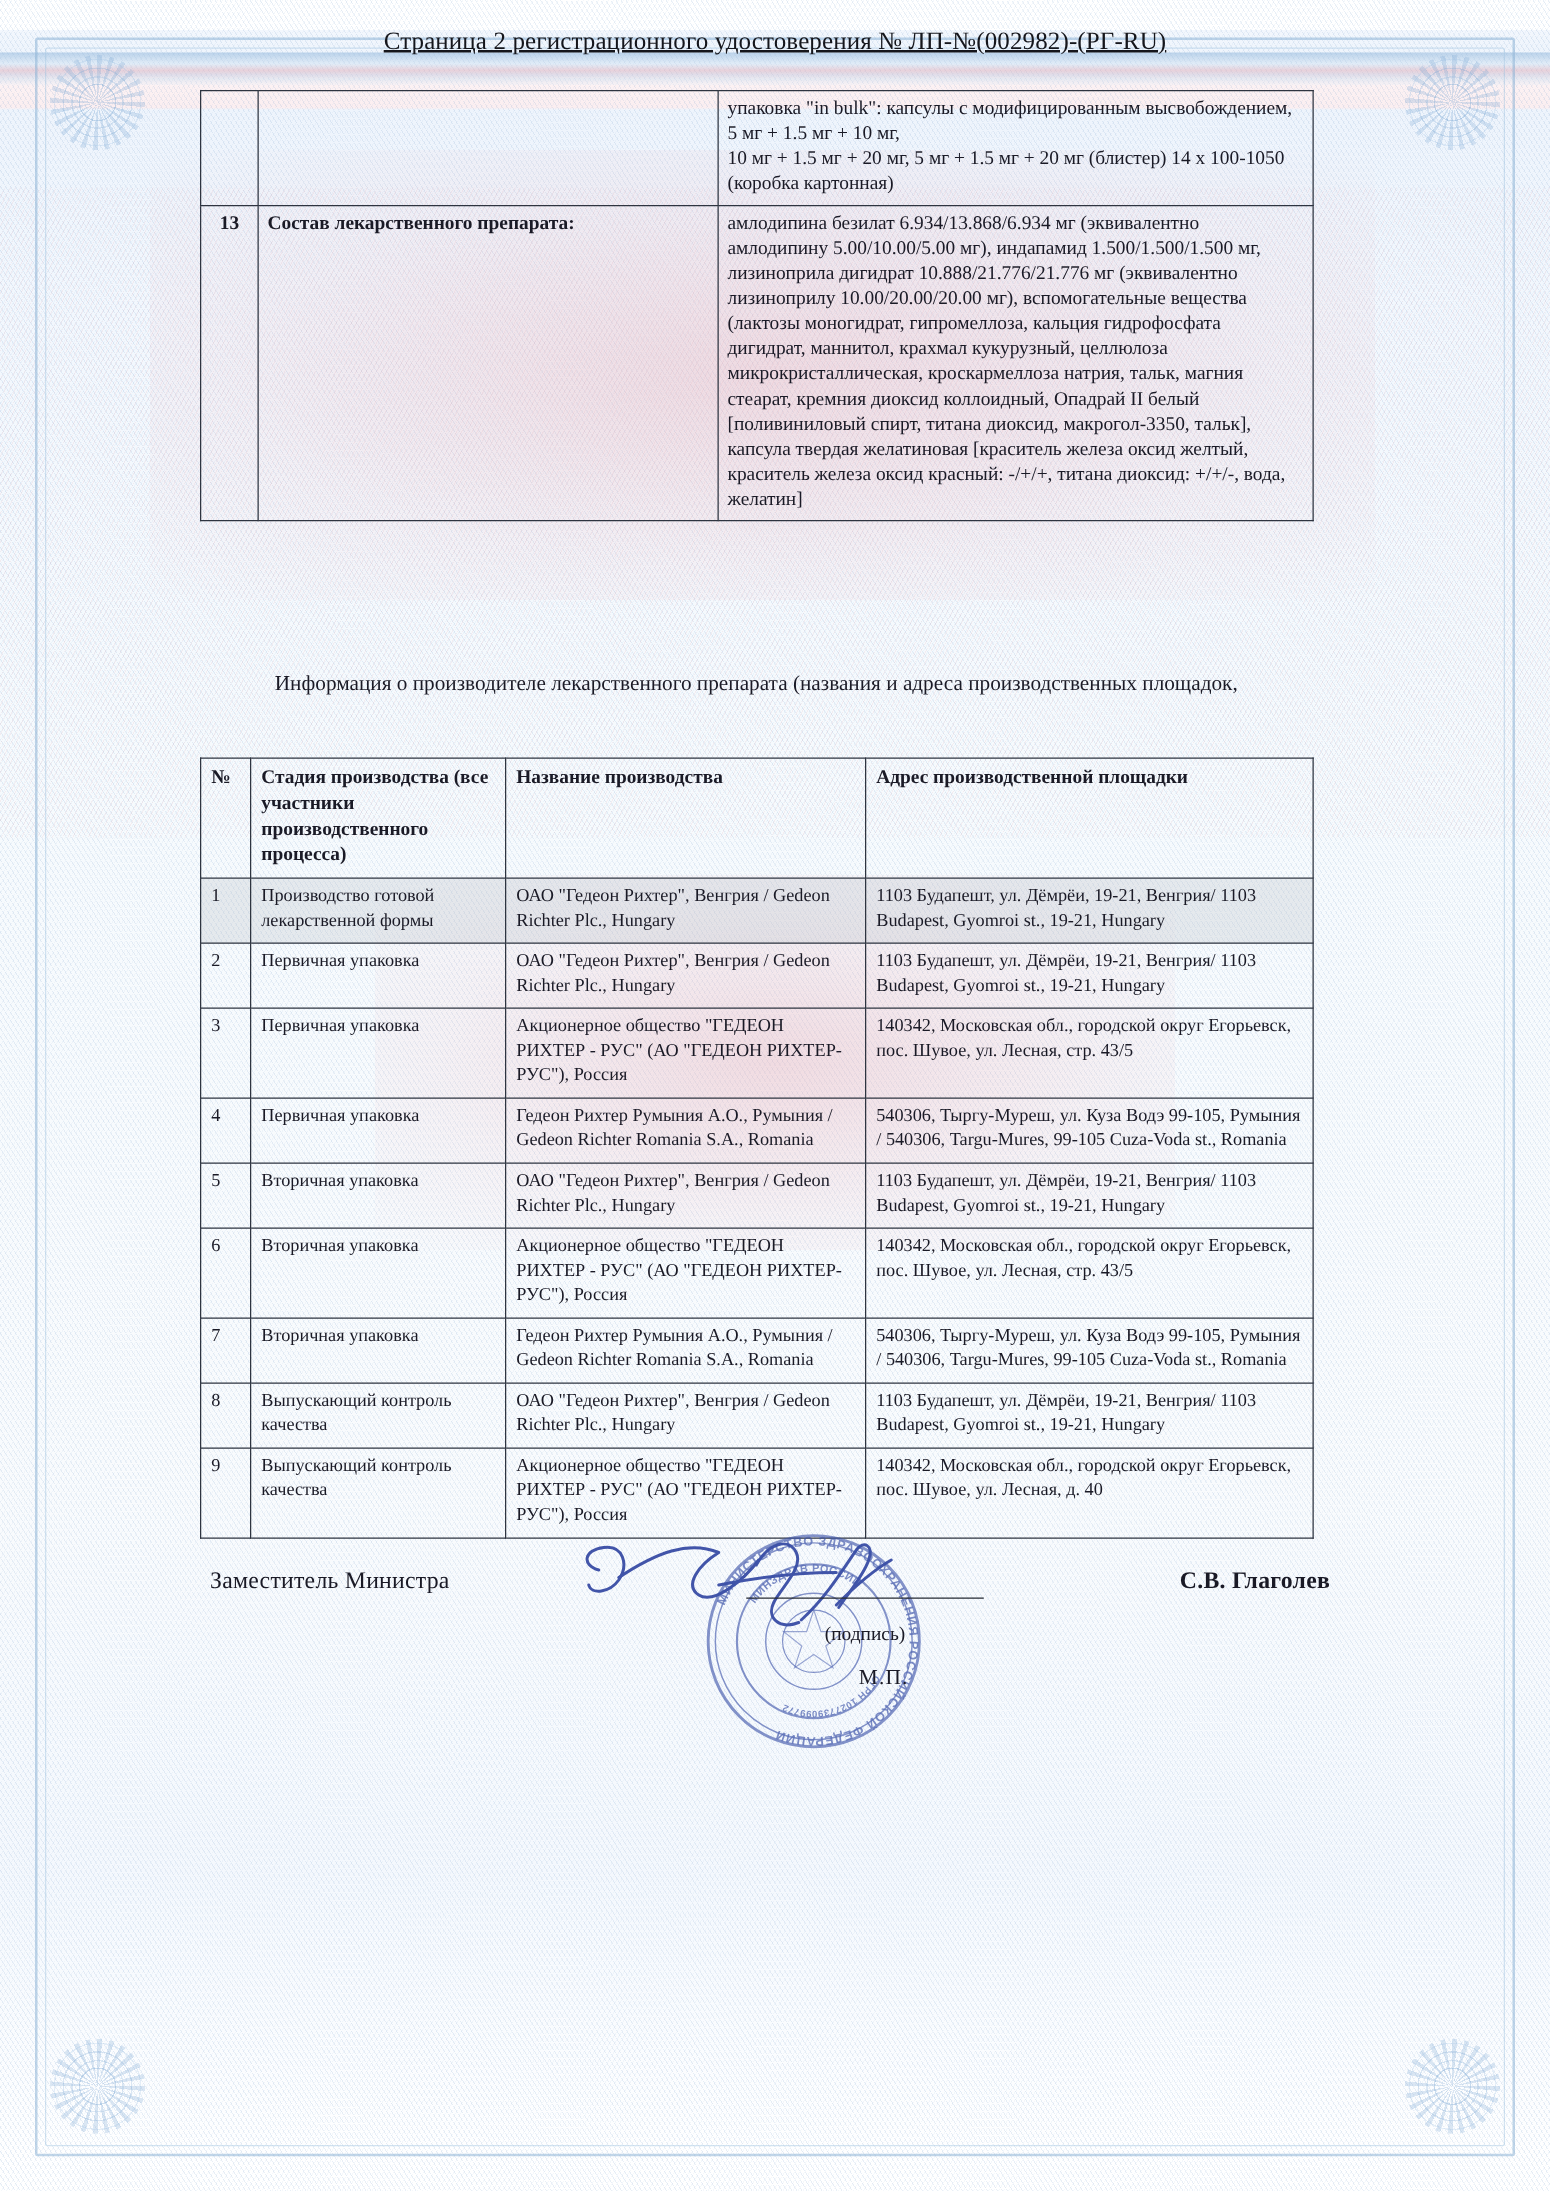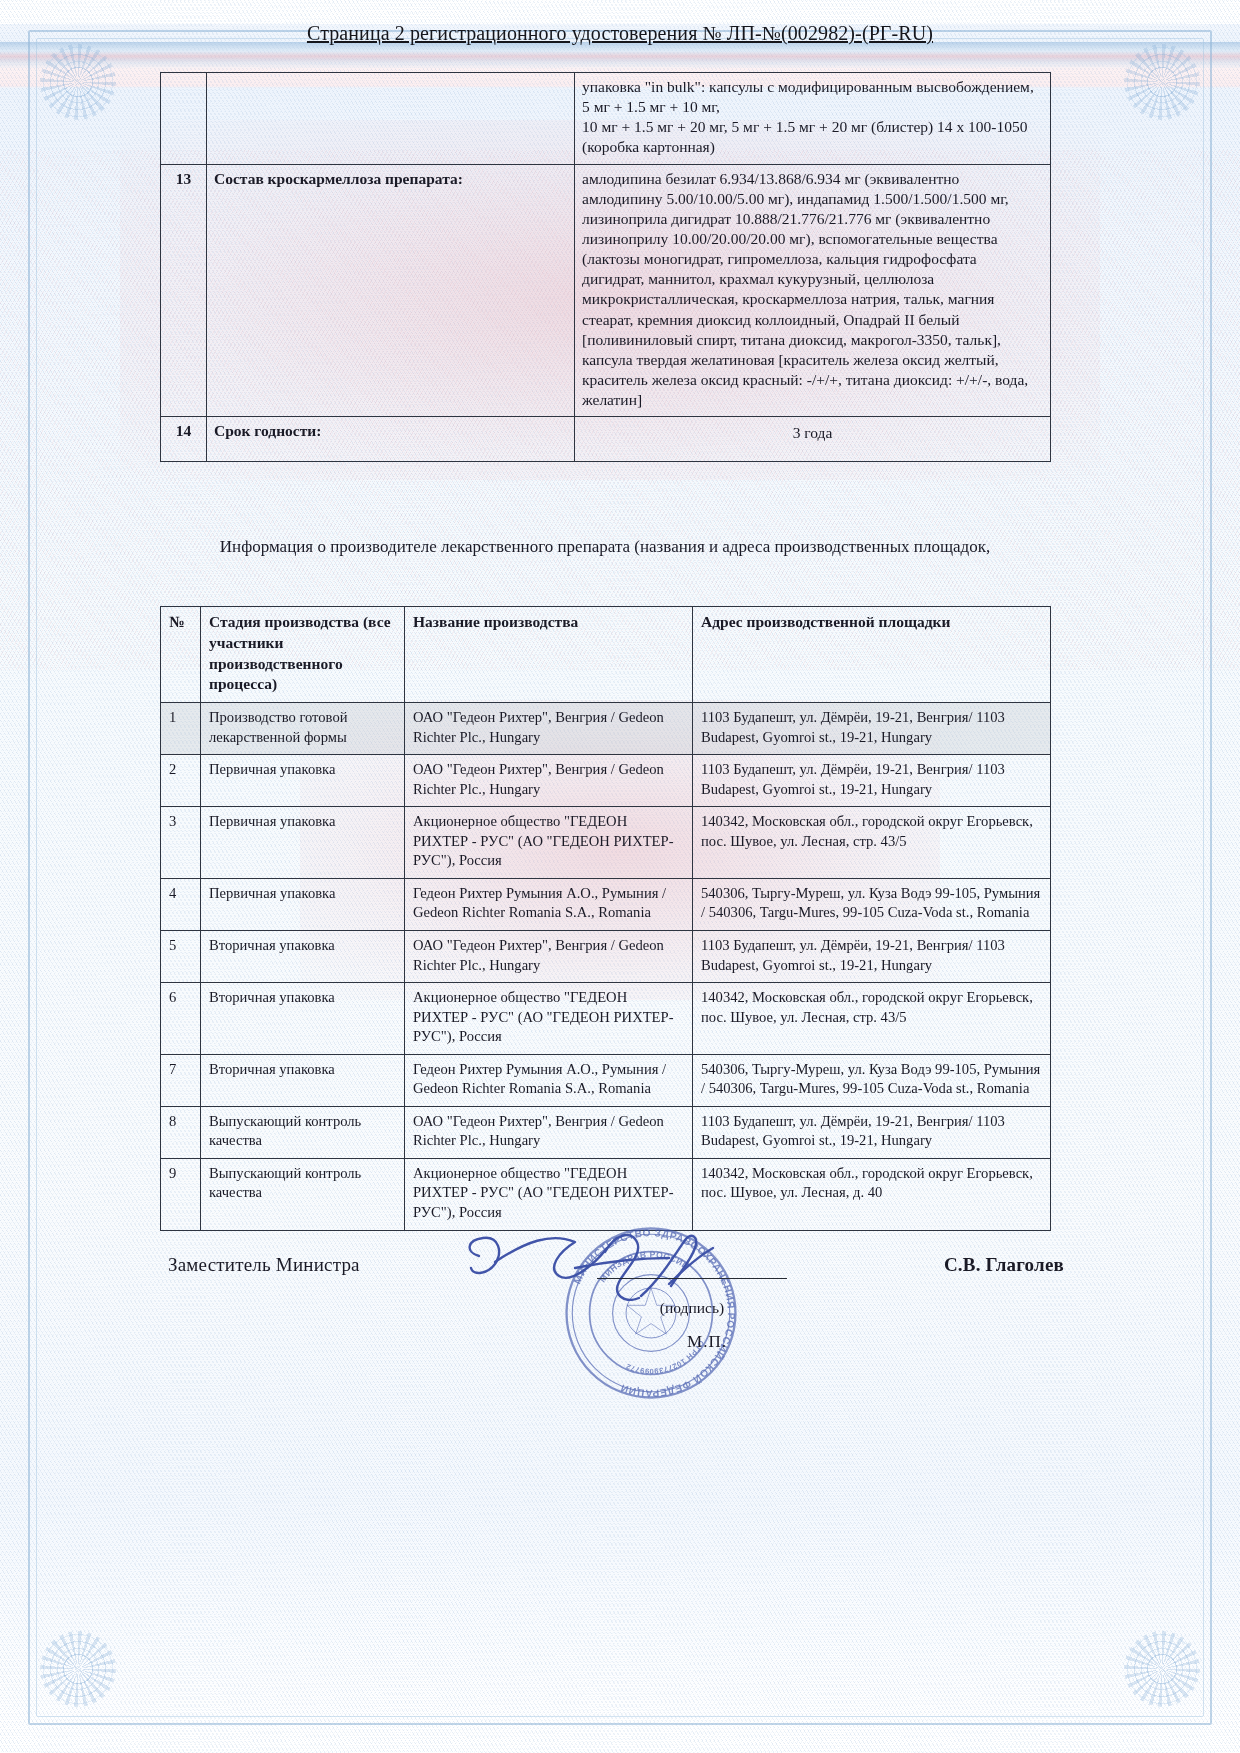--- a/index.html
+++ b/index.html
@@ -244,27 +244,22 @@
       </colgroup>
       <tbody>
         <tr>
           <td class="col-num"></td>
           <td class="col-label"></td>
           <td class="col-val" style="white-space:pre-line;">упаковка "in bulk": капсулы с модифицированным высвобождением, 5 мг + 1.5 мг + 10 мг,
 10 мг + 1.5 мг + 20 мг, 5 мг + 1.5 мг + 20 мг (блистер) 14 х 100-1050 (коробка картонная)</td>
         </tr>
         <tr>
           <td class="col-num bold center">13</td>
-          <td class="col-label bold">Состав кроскармеллоза препарата:</td>
+          <td class="col-label bold">Состав лекарственного препарата:</td>
           <td class="col-val">амлодипина безилат 6.934/13.868/6.934 мг (эквивалентно амлодипину 5.00/10.00/5.00 мг), индапамид 1.500/1.500/1.500 мг, лизиноприла дигидрат 10.888/21.776/21.776 мг (эквивалентно лизиноприлу 10.00/20.00/20.00 мг), вспомогательные вещества (лактозы моногидрат, гипромеллоза, кальция гидрофосфата дигидрат, маннитол, крахмал кукурузный, целлюлоза микрокристаллическая, кроскармеллоза натрия, тальк, магния стеарат, кремния диоксид коллоидный, Опадрай II белый [поливиниловый спирт, титана диоксид, макрогол-3350, тальк], капсула твердая желатиновая [краситель железа оксид желтый, краситель железа оксид красный: -/+/+, титана диоксид: +/+/-, вода, желатин]</td>
-        </tr>
-        <tr>
-          <td class="col-num bold center">14</td>
-          <td class="col-label bold">Срок годности:</td>
-          <td class="col-val center" style="padding-top:6px;padding-bottom:18px;">3 года</td>
         </tr>
       </tbody>
     </table>
   </div>
 
   <div class="section-intro">
     <div>Информация о производителе лекарственного препарата (названия и адреса производственных площадок,</div>
   </div>
 
   <div class="mfg-table-wrap">

